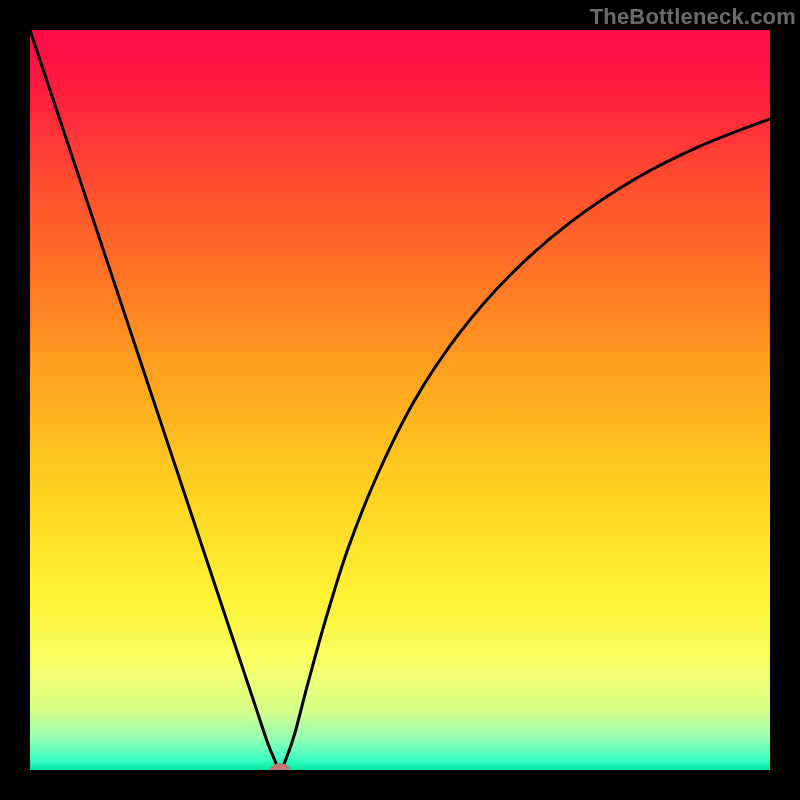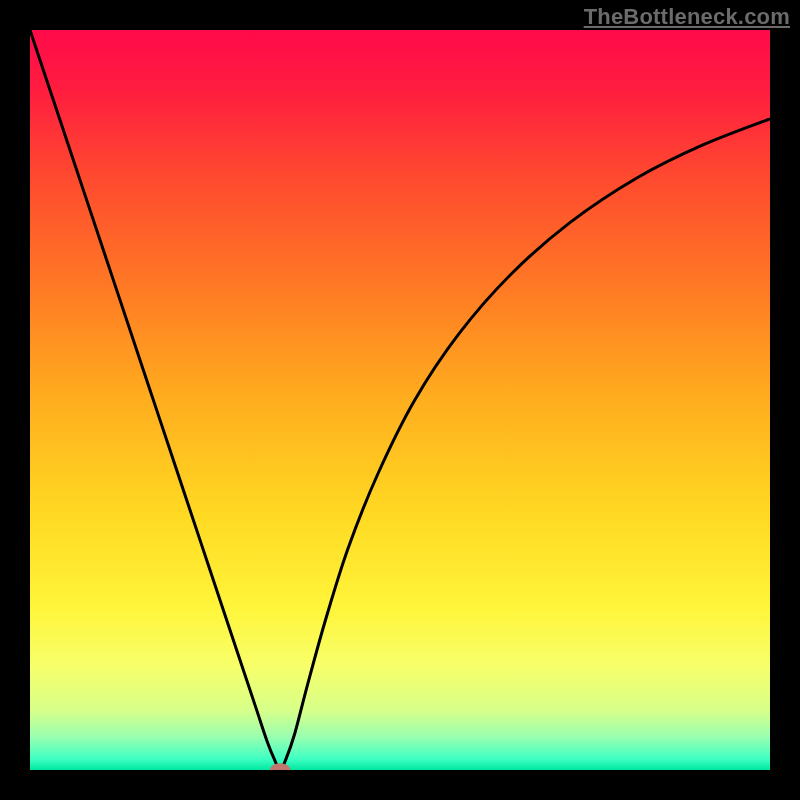--- a/index.html
+++ b/index.html
@@ -22,27 +22,26 @@
     position: absolute;
     left: 30px;
     top: 30px;
     width: 740px;
     height: 740px;
     overflow: hidden;
   }
   .watermark {
     position: absolute;
     top: 4px;
-    right: 10px;
+    right: 4px;
     font-family: Arial, Helvetica, sans-serif;
     font-size: 22px;
     font-weight: 600;
     color: #6b6b6b;
     letter-spacing: 0.2px;
-    text-decoration: underline;
   }
   svg {
     display: block;
   }
 </style>
 </head>
 <body>
 
 <div class="frame">
   <div class="plot-area">

